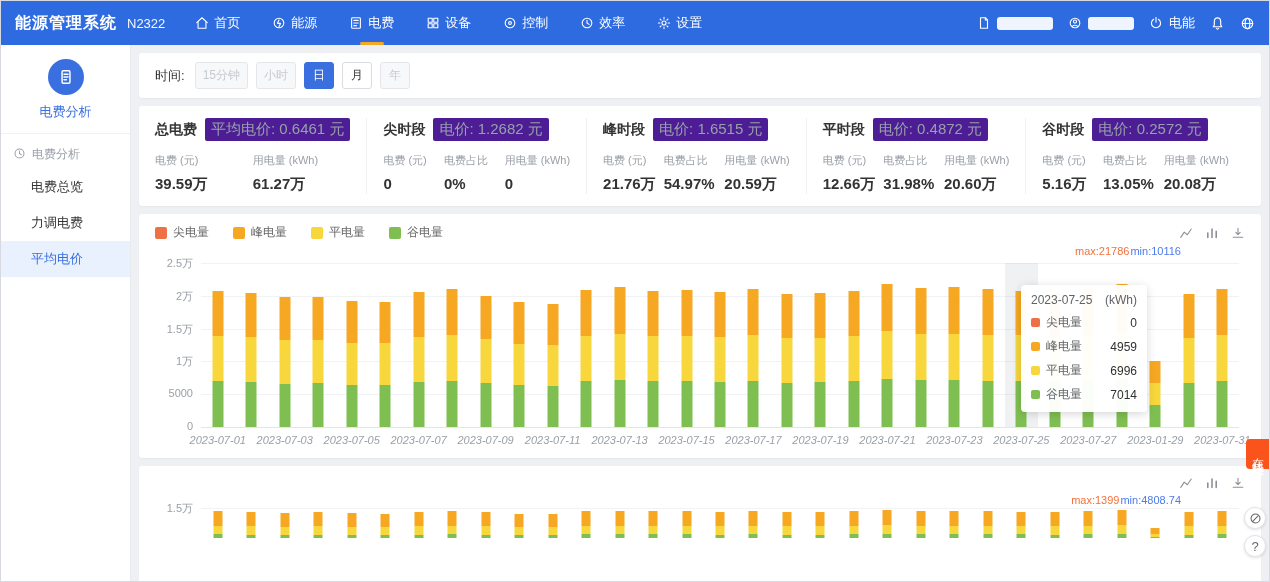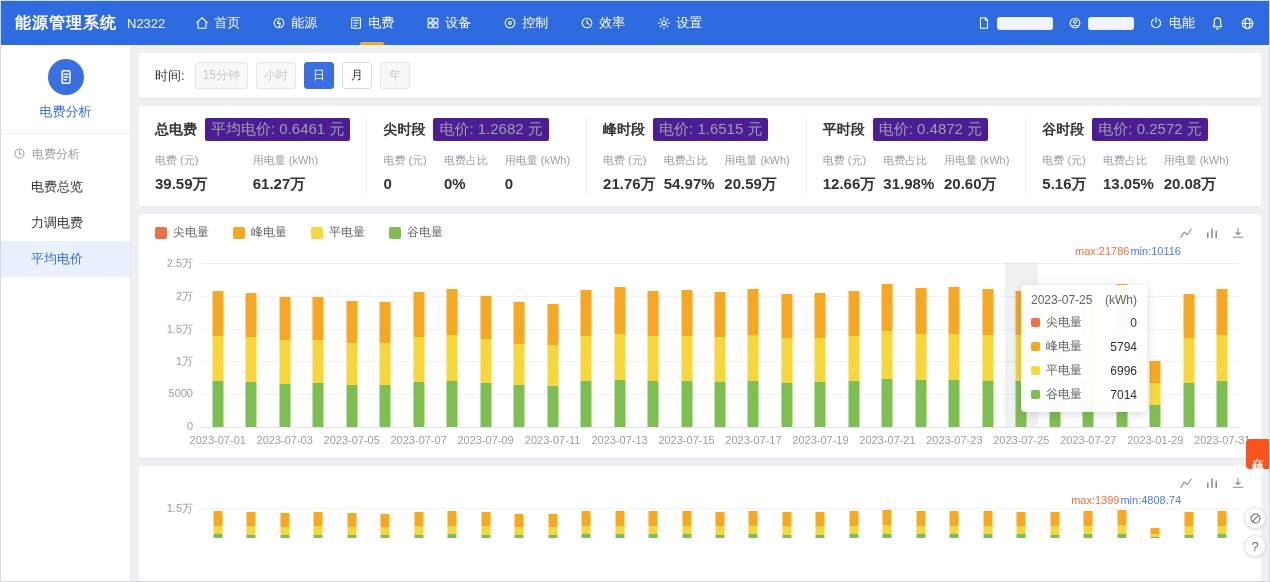--- a/index.html
+++ b/index.html
@@ -74,21 +74,21 @@
   #body2 { height:170px; }
   .anno { position:absolute; top:-2px; right:64px; font-size:11px; z-index:4; white-space:nowrap; }
   .anno .mx { color:#f5703b; }
   .anno .mn { color:#4d7bea; margin-left:1px; }
   .plot { position:absolute; }
   #plot1 { left:46px; right:6px; top:16px; height:164px; }
   #plot2 { left:46px; right:6px; top:12px; height:30px; }
   .gridline { position:absolute; left:0; right:0; height:1px; background:#f0f2f5; }
   .gridline.baseline { background:#e2e5ea; }
   .ylabel { position:absolute; right:calc(100% + 8px); font-size:11px; color:#9aa0a8; white-space:nowrap; }
-  .xlabel { position:absolute; top:calc(100% + 7px); transform:translateX(-50%); font-size:11px; color:#9aa0a8; white-space:nowrap; }
+  .xlabel { position:absolute; top:calc(100% + 7px); transform:translateX(-50%); font-size:11px; color:#9aa0a8; white-space:nowrap;font-style:italic; }
   .bar { position:absolute; bottom:0; transform:translateX(-50%); display:flex; flex-direction:column-reverse; z-index:2; }
   .seg { width:100%; }
   .hl-band { position:absolute; top:0; bottom:0; background:rgba(130,140,152,.12); z-index:1; }
   .tooltip { position:absolute; left:79%; top:22px; width:126px; background:rgba(255,255,255,.97); border-radius:4px; box-shadow:0 2px 10px rgba(0,0,0,.16); padding:8px 10px 9px; z-index:6; }
   .tt-head { display:flex; justify-content:space-between; gap:10px; font-size:12px; color:#606266; }
   .tt-row { display:flex; align-items:center; gap:6px; margin-top:7px; font-size:12px; color:#606266; }
   .tt-sq { width:9px; height:9px; border-radius:2px; flex:none; }
   .tt-val { margin-left:auto; color:#303133; }
 
   
@@ -411,21 +411,21 @@
               </div>
               <div id="tt-rows">
                   <div class="tt-row">
                     <span class="tt-sq" style="background:#ee7045"></span>
                     <span>尖电量</span>
                     <span class="tt-val">0</span>
                   </div>
                   <div class="tt-row">
                     <span class="tt-sq" style="background:#f6a822"></span>
                     <span>峰电量</span>
-                    <span class="tt-val">5794</span>
+                    <span class="tt-val">4959</span>
                   </div>
                   <div class="tt-row">
                     <span class="tt-sq" style="background:#f7d73c"></span>
                     <span>平电量</span>
                     <span class="tt-val">6996</span>
                   </div>
                   <div class="tt-row">
                     <span class="tt-sq" style="background:#7fbf51"></span>
                     <span>谷电量</span>
                     <span class="tt-val">7014</span>

